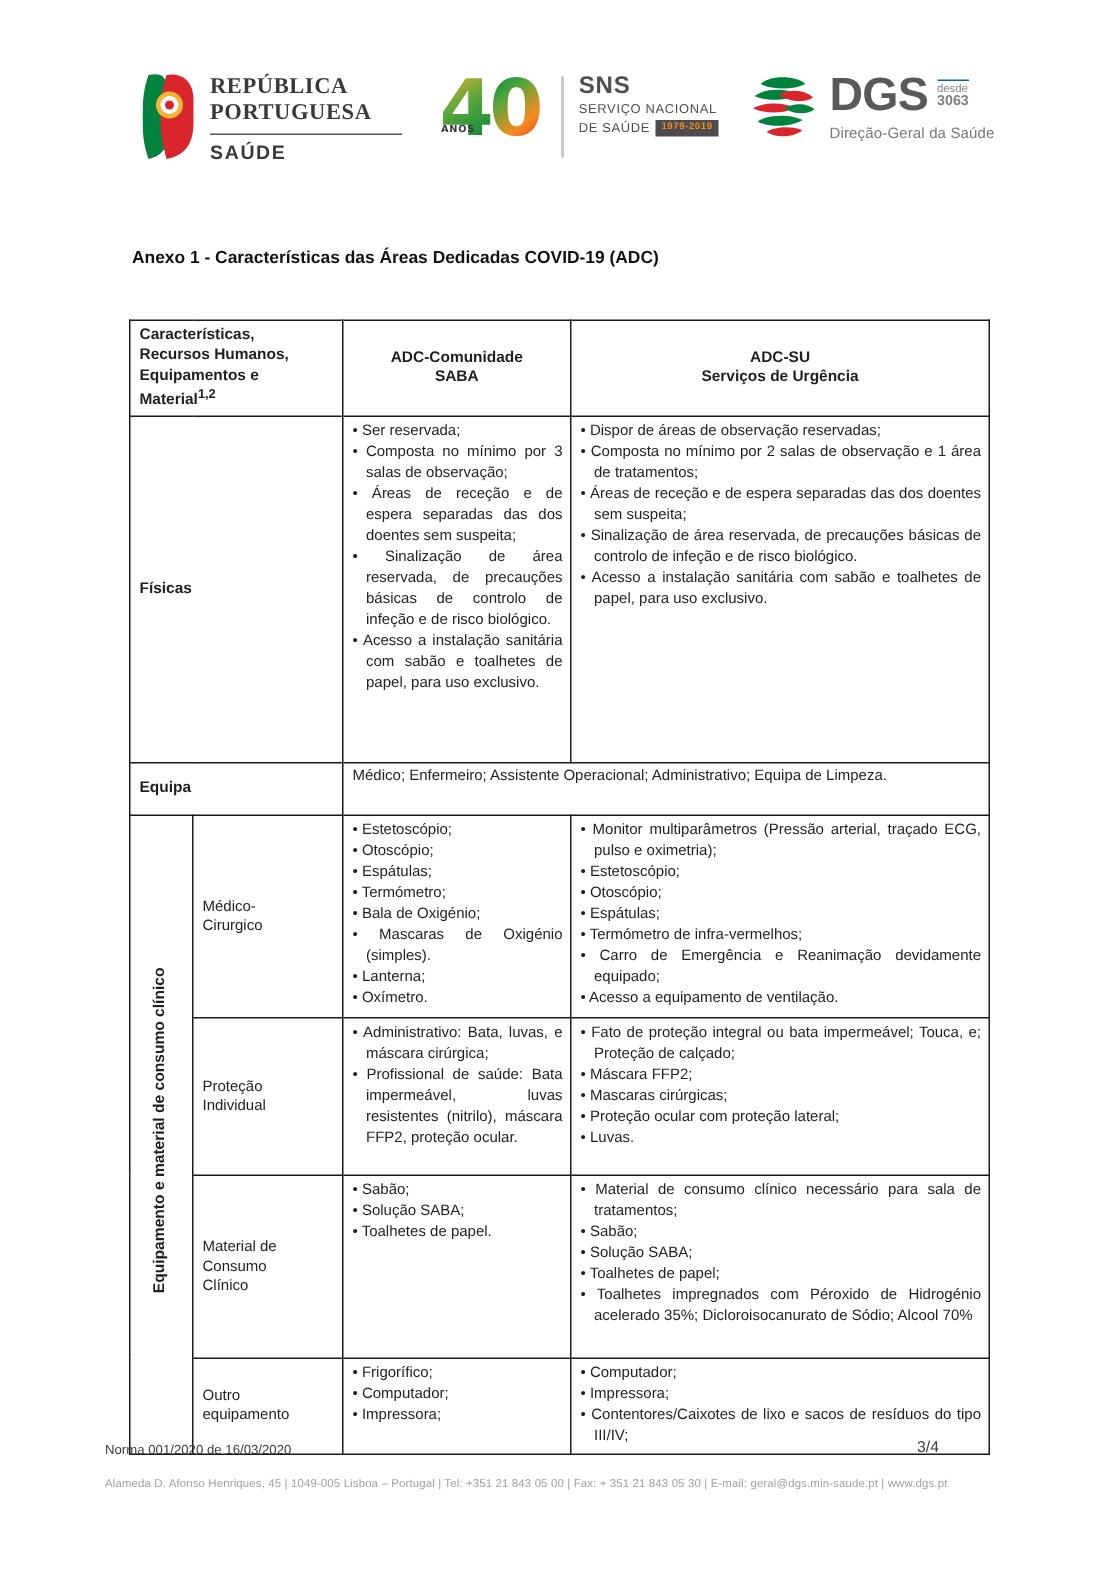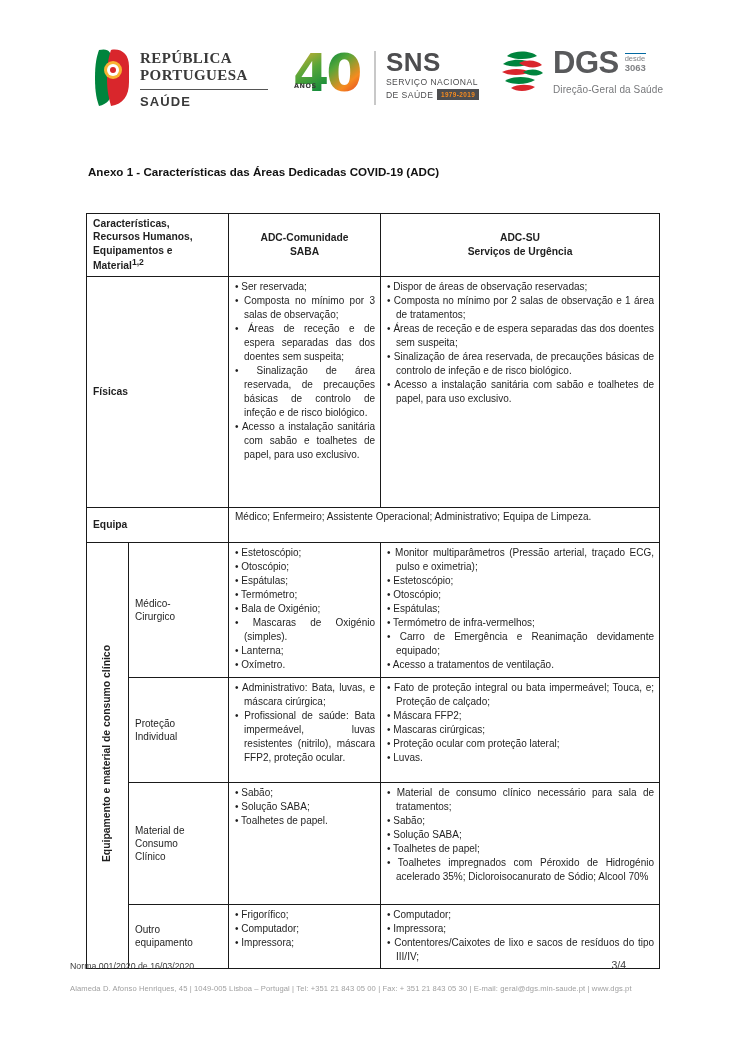--- a/index.html
+++ b/index.html
@@ -21,21 +21,21 @@
 
   .logo-sns { position:absolute; left:293px; top:50px; display:flex; align-items:flex-start; }
   .num40 { position:relative; font-weight:800; font-size:52px; line-height:.9; font-family:"DejaVu Sans",sans-serif; }
   .n4 { background:linear-gradient(150deg,#f9b233 5%,#57a639 45%,#00843d 90%);
         -webkit-background-clip:text; background-clip:text; color:transparent; }
   .n0 { background:linear-gradient(140deg,#00843d 10%,#57a639 35%,#f68b1f 65%,#d9262c 95%);
         -webkit-background-clip:text; background-clip:text; color:transparent; margin-left:-3px; }
   .anos { position:absolute; left:1px; bottom:7px; font-size:6.5px; font-weight:700; color:#3a3a3a; letter-spacing:.5px; }
   .sns-sep { width:1.5px; height:54px; background:#c8c8c8; margin:1px 10px 0 12px; }
   .sns-text {}
-  .sns-title { font-size:26px; font-weight:800; color:#4d4d4f; line-height:.95; letter-spacing:.5px; }
+  .sns-title { font-size:16px; font-weight:800; color:#4d4d4f; line-height:.95; letter-spacing:.5px; }
   .sns-sub { font-size:8.6px; color:#4d4d4f; letter-spacing:.45px; margin-top:2px; line-height:1.25; }
   .sns-line2 { display:flex; align-items:center; gap:4px; }
   .sns-badge { background:#4d4d4f; color:#f68b1f; font-size:6.4px; font-weight:700;
                padding:1.5px 3.5px; letter-spacing:.4px; }
 
   .logo-dgs { position:absolute; left:499px; top:50px; display:flex; gap:8px; }
   .dgs-icon { width:46px; height:42px; }
   .dgs-right {}
   .dgs-toprow { display:flex; align-items:flex-start; gap:6px; }
   .dgs-title { font-size:31px; font-weight:800; color:#58595b; line-height:.85; letter-spacing:-.5px; }
@@ -197,21 +197,21 @@
             <div class="bullet-item">• Lanterna;</div>
             <div class="bullet-item">• Oxímetro.</div>
           </td>
       <td class="bullets">
             <div class="bullet-item">• Monitor multiparâmetros (Pressão arterial, traçado ECG, pulso e oximetria);</div>
             <div class="bullet-item">• Estetoscópio;</div>
             <div class="bullet-item">• Otoscópio;</div>
             <div class="bullet-item">• Espátulas;</div>
             <div class="bullet-item">• Termómetro de infra-vermelhos;</div>
             <div class="bullet-item">• Carro de Emergência e Reanimação devidamente equipado;</div>
-            <div class="bullet-item">• Acesso a tratamentos de ventilação.</div>
+            <div class="bullet-item">• Acesso a equipamento de ventilação.</div>
           </td>
     </tr>
 
     <tr style="height:105px">
       <td class="sublabel preline">Proteção
 Individual</td>
       <td class="bullets">
             <div class="bullet-item">• Administrativo: Bata, luvas, e máscara cirúrgica;</div>
             <div class="bullet-item">• Profissional de saúde: Bata impermeável, luvas resistentes (nitrilo), máscara FFP2, proteção ocular.</div>
           </td>

